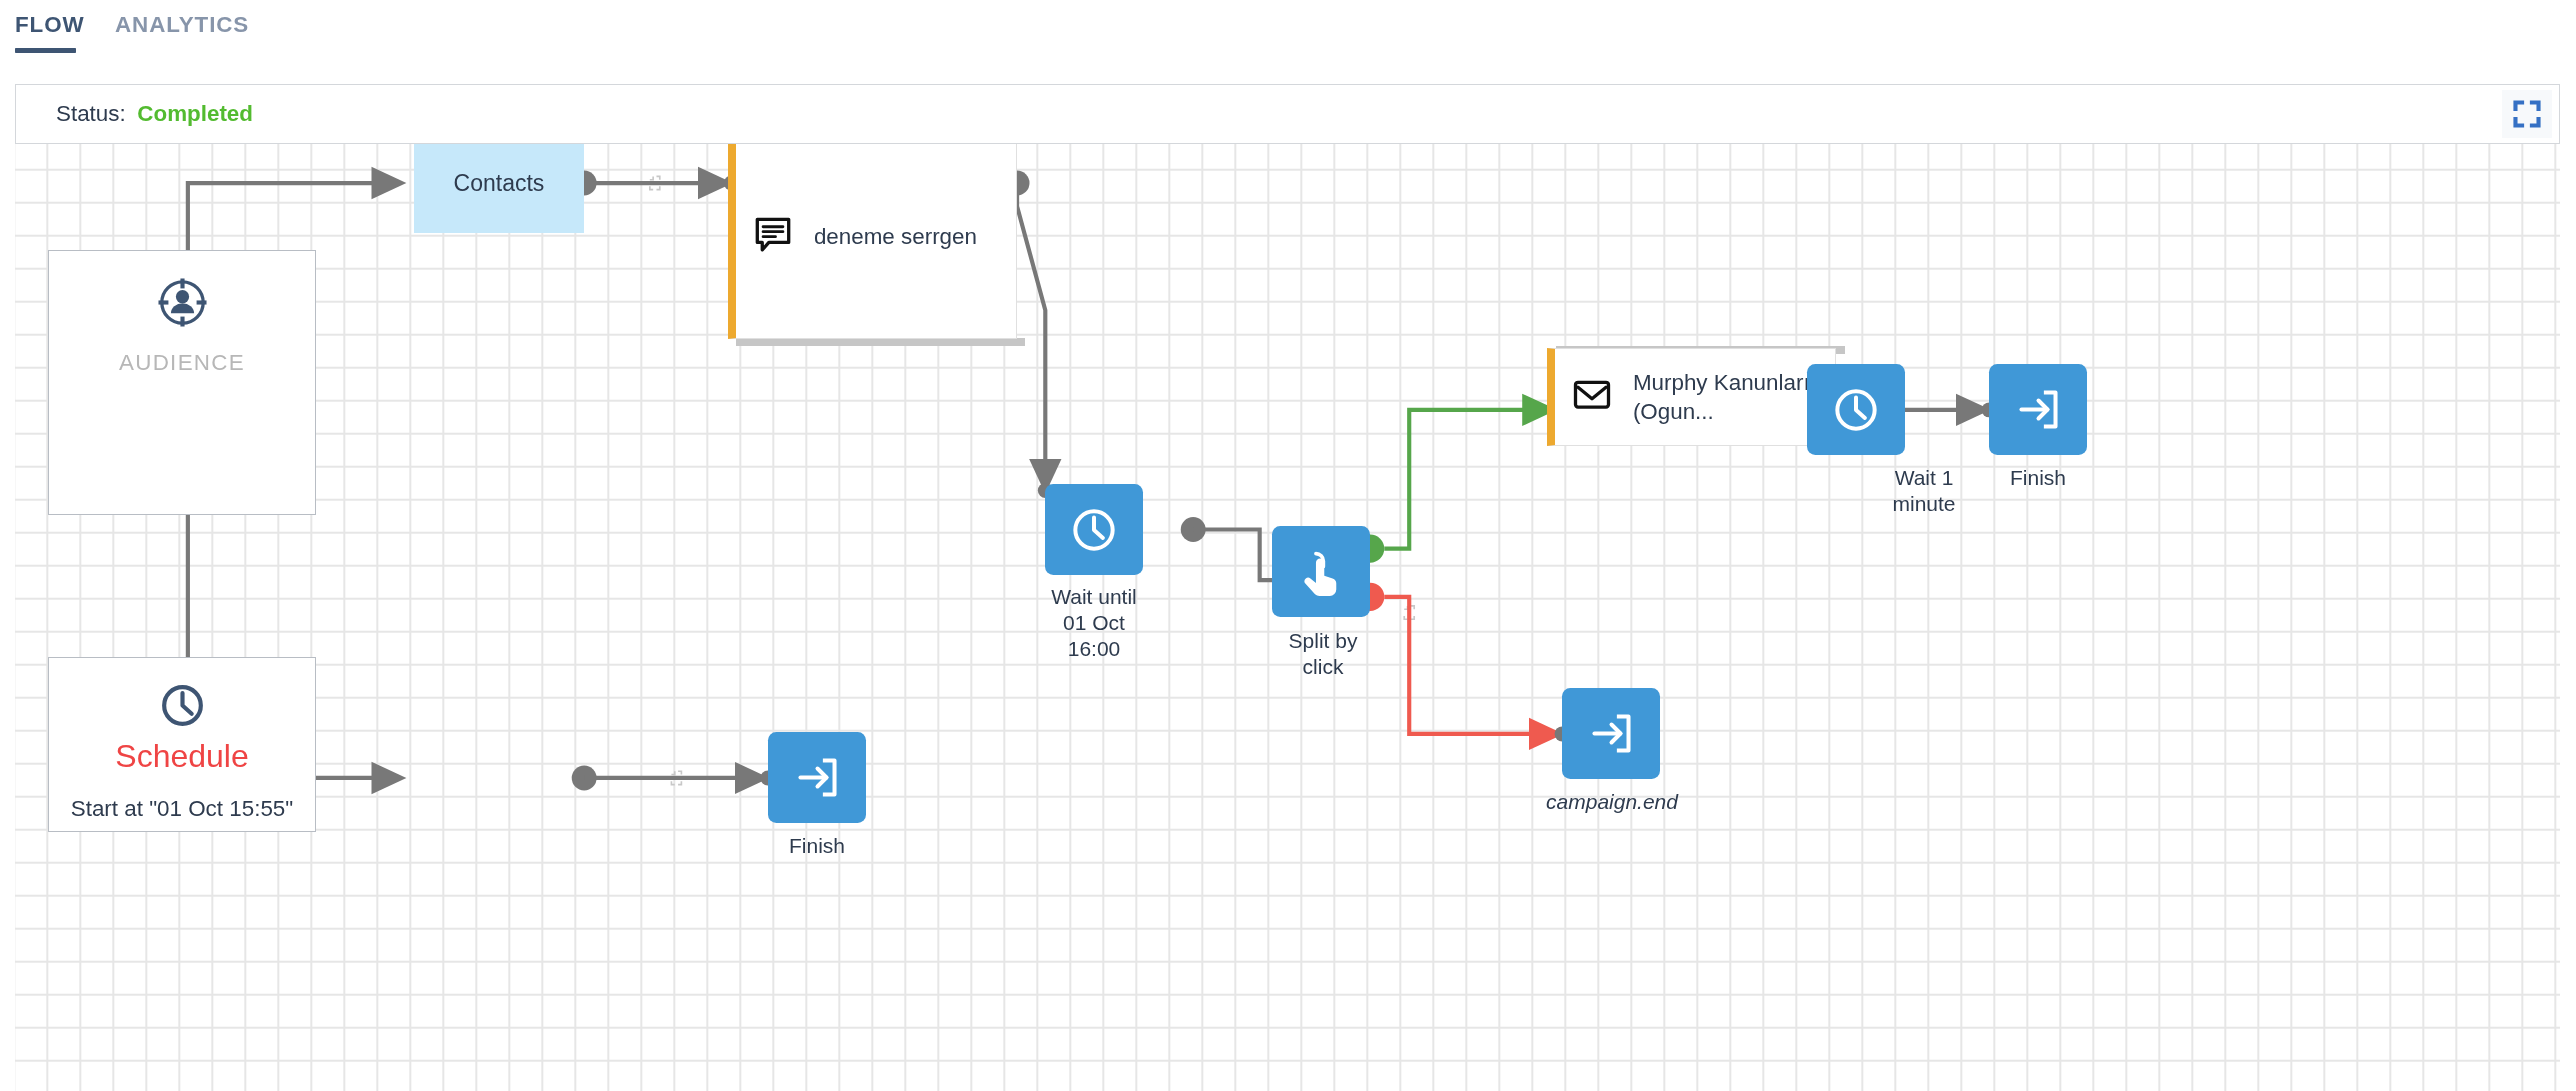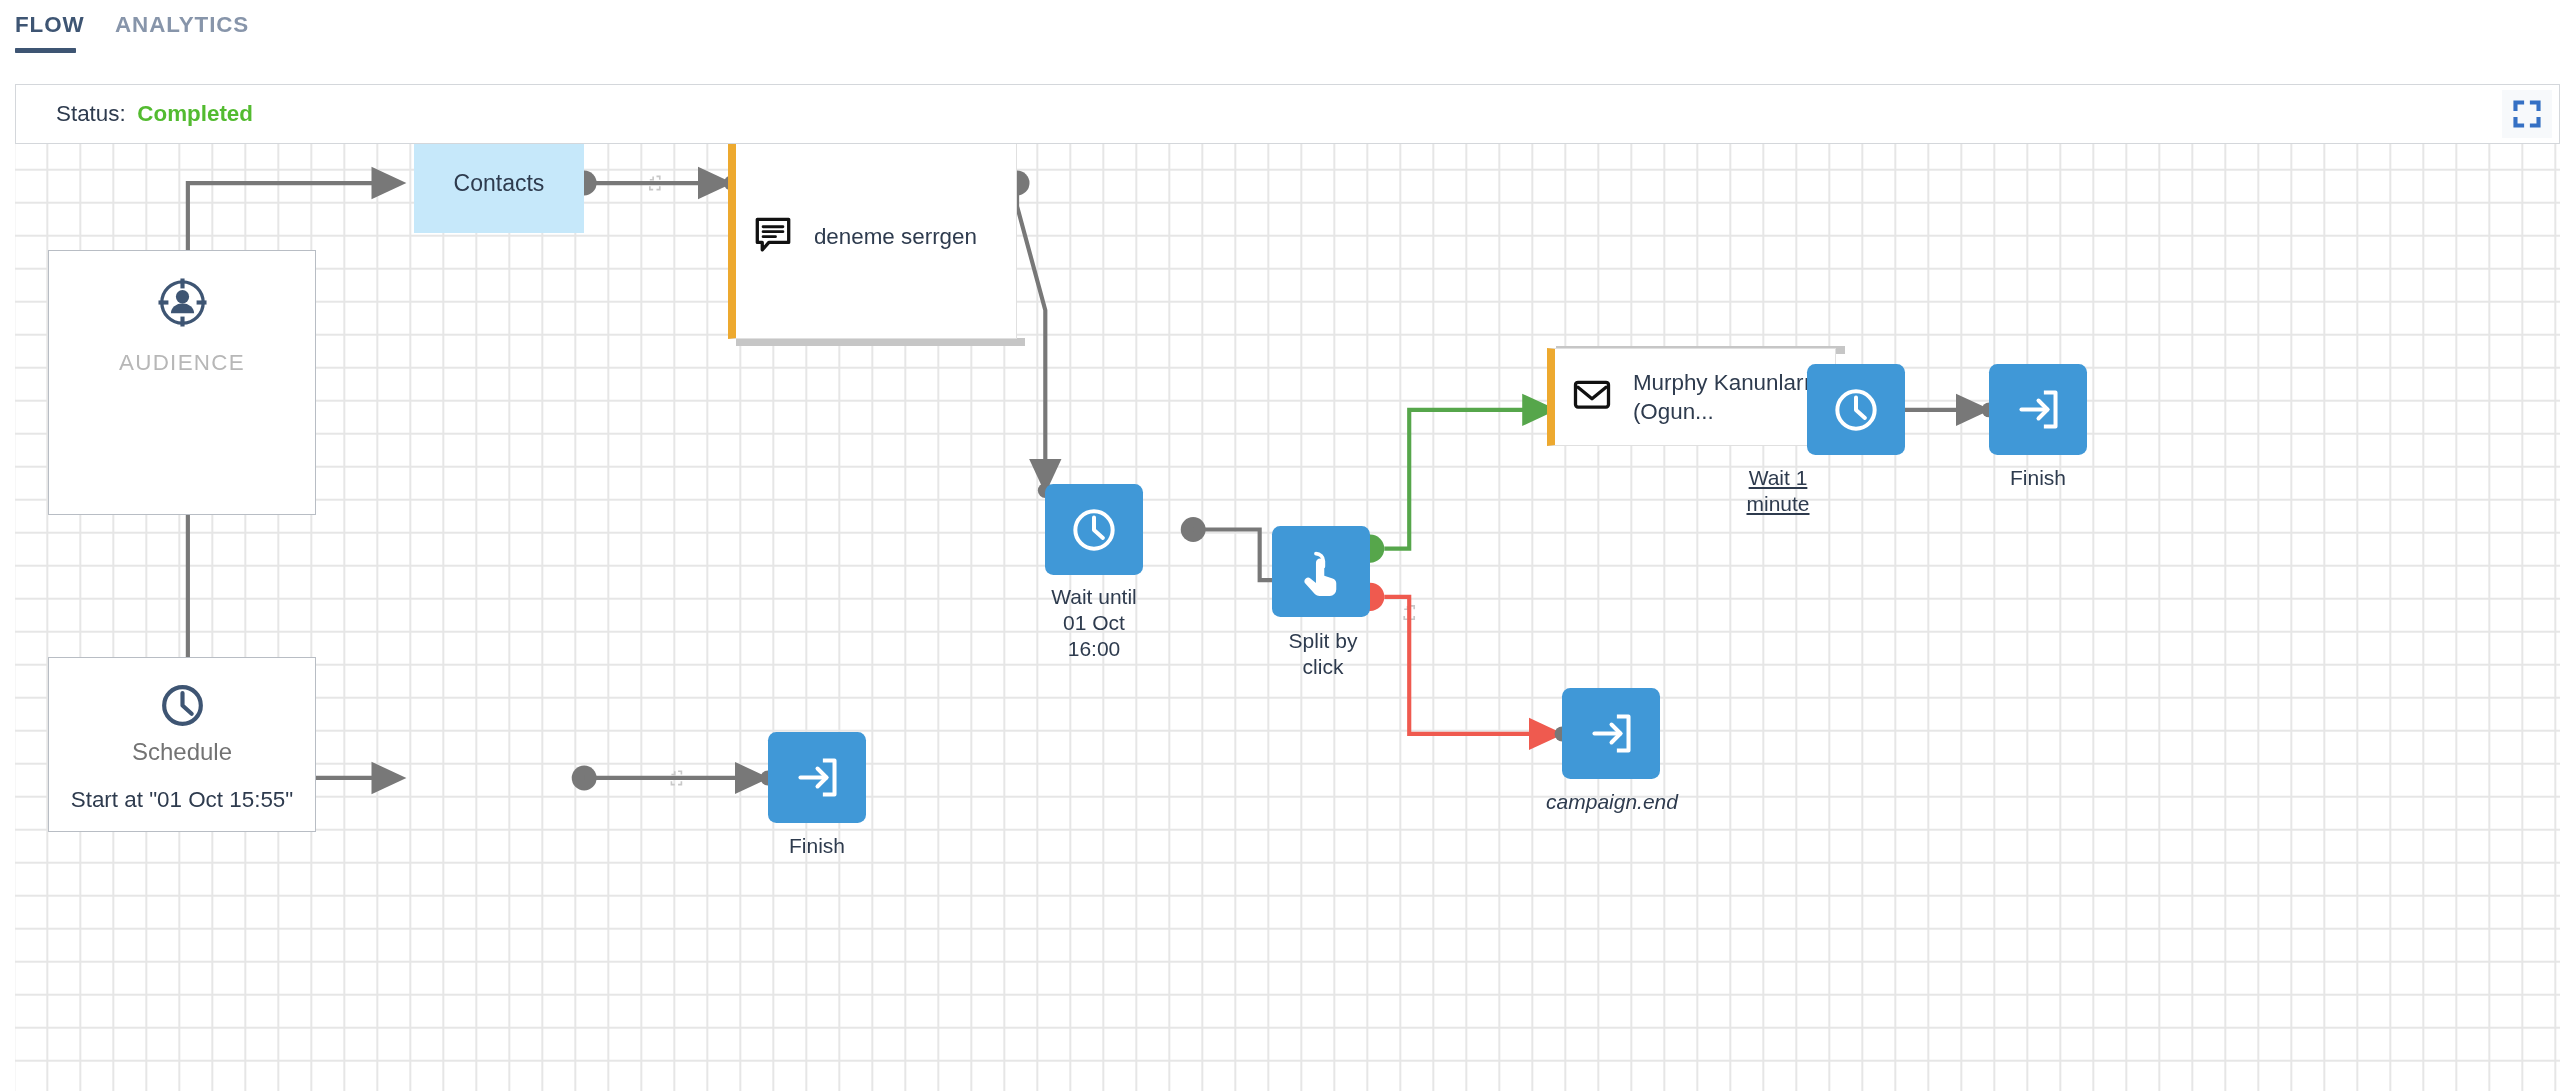--- a/index.html
+++ b/index.html
@@ -99,22 +99,22 @@
 
   .card-icon { margin-top: 25px; }
   .card-kicker {
     margin-top: 18.3px;
     font-size: 22.4px;
     color: #b7b7b7;
     letter-spacing: 1.3px;
   }
   .card-title {
     margin-top: 6.6px;
-    font-size: 24px;
-    color: #737373;
+    font-size: 32px;
+    color: #ef4444;
   }
   .card-rows {
     width: 100%;
     padding: 0 18.3px;
     margin-top: 20px;
   }
   .card-row {
     font-size: 21px;
     color: #2e3b4e;
     margin-bottom: 12.5px;
@@ -342,21 +342,21 @@
     </span>
     <span class="msg-text">Murphy Kanunları - (Ogun...</span>
   </div>
 
   <div class="node-square" style="left:1792px; top:220px; width:98px; height:91px;">
     <svg width="48" height="48" viewBox="0 0 54 54" aria-hidden="true">
       <circle cx="27" cy="27" r="21" fill="none" stroke="#fff" stroke-width="4.5"></circle>
       <path d="M27 13 V27 L37 36" fill="none" stroke="#fff" stroke-width="4.5" stroke-linecap="round" stroke-linejoin="round"></path>
     </svg>
   </div>
-  <div class="node-caption" style="left:1689px; top:321px; width:148px; white-space:pre-line;text-decoration:underline;">Wait 1
+  <div class="node-caption" style="left:1835px; top:321px; width:148px; white-space:pre-line;">Wait 1
 minute</div>
 
   <div class="node-square" style="left:1974px; top:220px; width:98px; height:91px;">
     <svg width="43" height="43" viewBox="0 0 48 48" aria-hidden="true">
       <path d="M30 5 H43 V43 H30" fill="none" stroke="#fff" stroke-width="4.5" stroke-linejoin="round"></path>
       <path d="M5 24 H34" fill="none" stroke="#fff" stroke-width="4.5" stroke-linecap="round"></path>
       <path d="M24 14 L34 24 L24 34" fill="none" stroke="#fff" stroke-width="4.5" stroke-linecap="round" stroke-linejoin="round"></path>
     </svg>
   </div>
   <div class="node-caption" style="left:1949px; top:321px; width:148px;">Finish</div>

